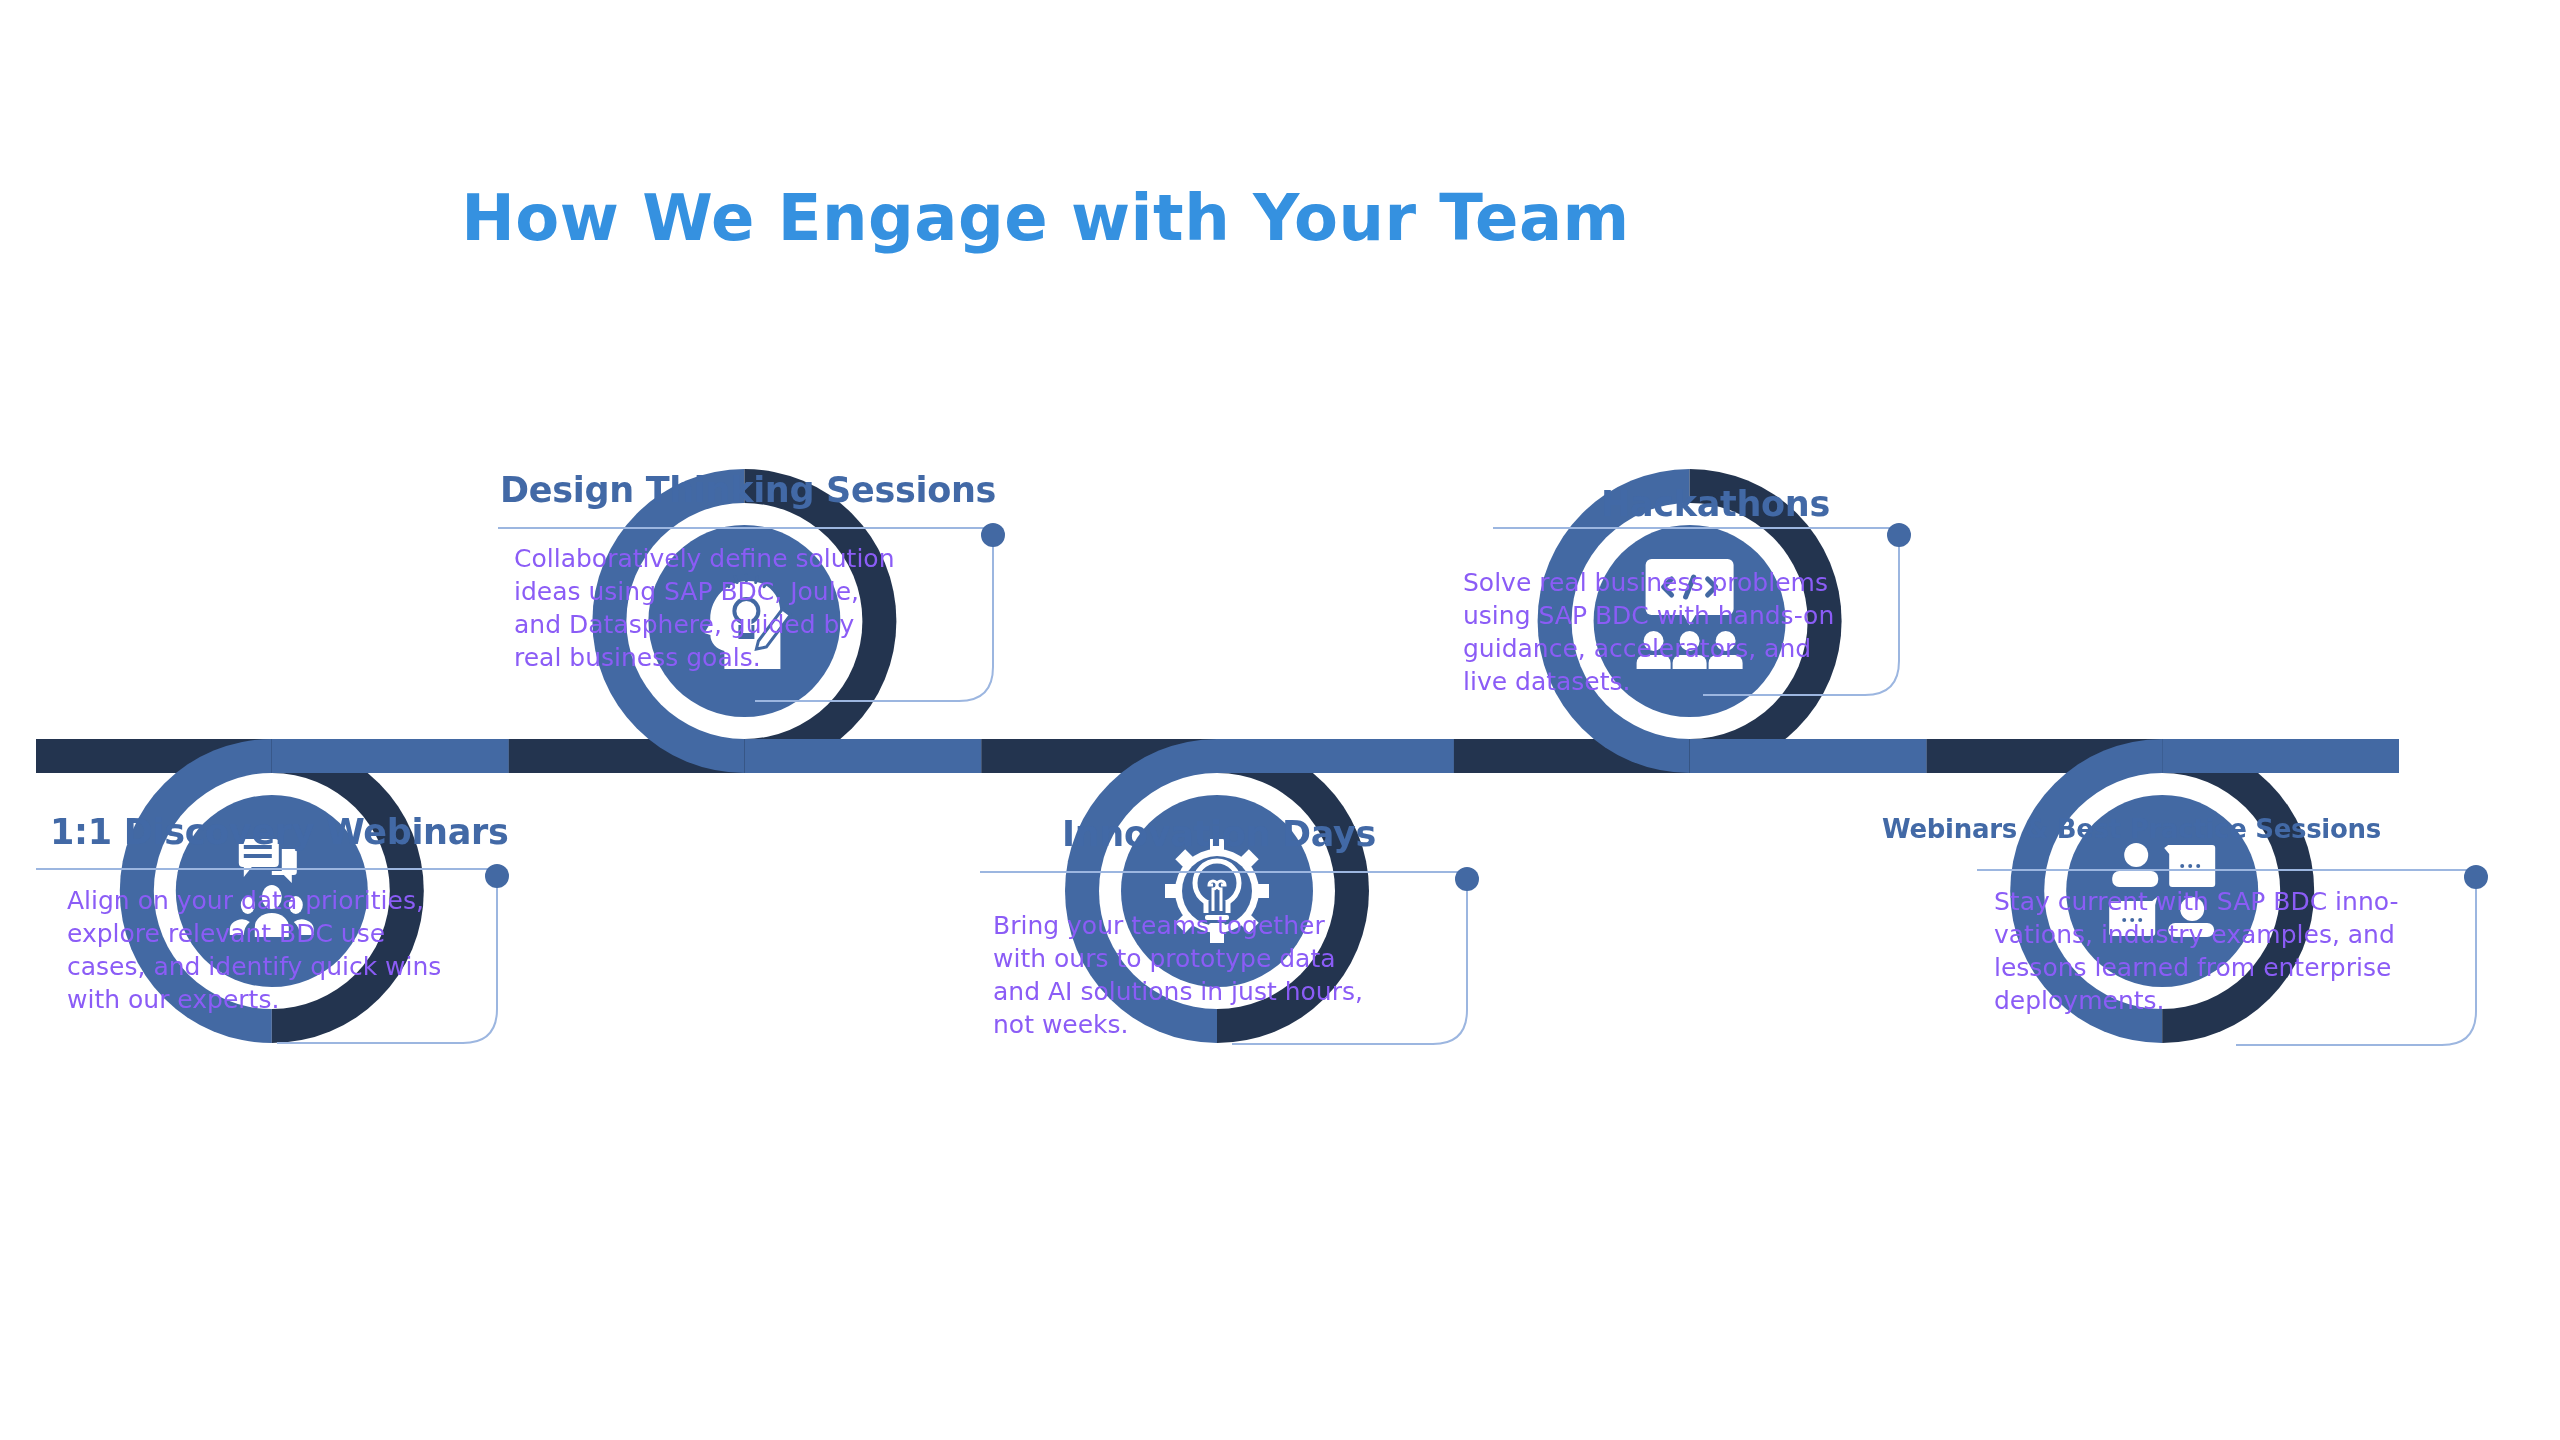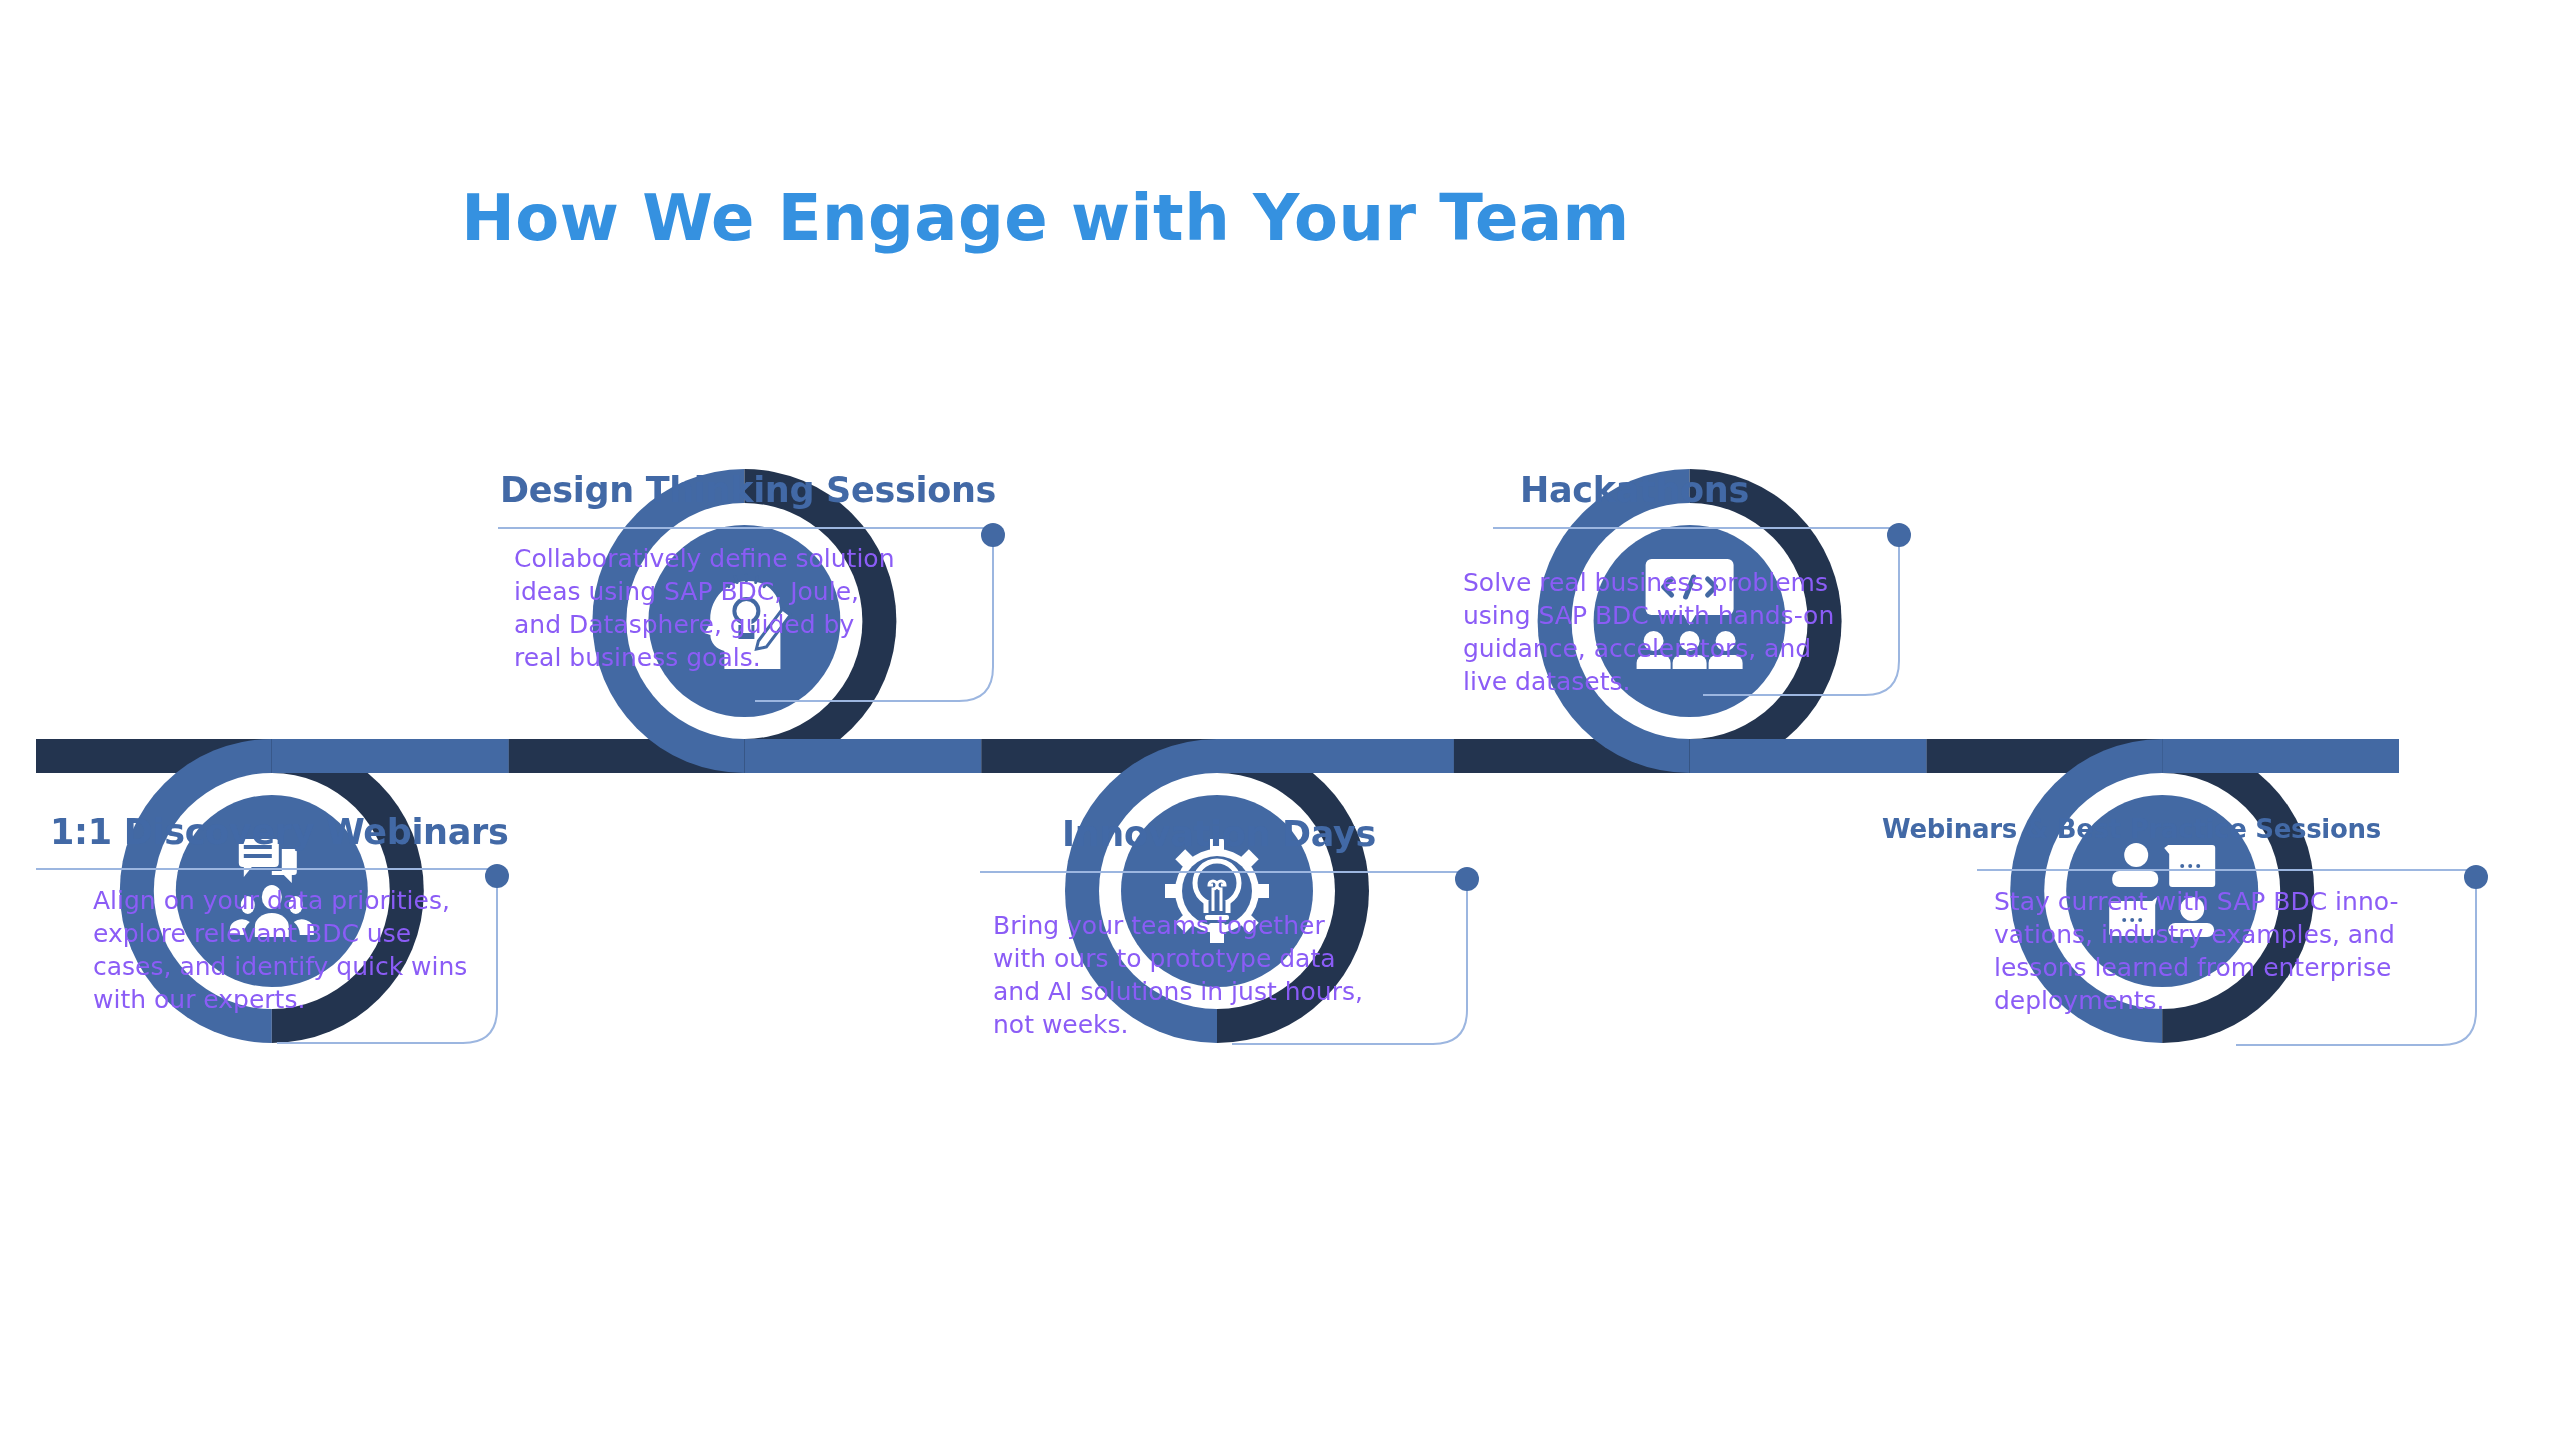--- a/index.html
+++ b/index.html
@@ -153,38 +153,38 @@
       </g>
       <g>
         <line x1="1977" y1="870" x2="2474" y2="870" stroke="#9CB6E0" stroke-width="2"></line>
         <path d="M2476 870 V1011 Q2476 1045 2442 1045 H2236" stroke="#9CB6E0" stroke-width="2" fill="none"></path>
         <circle cx="2476" cy="877" r="12" fill="#4369A3"></circle>
       </g>
     </g>
 </svg>
 
 <div class="step-title" style="left:50px; top:812px;">1:1 Discovery Webinars</div>
-<div class="step-body" style="left:67px; top:884px;margin-left:26px;">Align on your data priorities,
+<div class="step-body" style="left:67px; top:884px;">Align on your data priorities,
 explore relevant BDC use
 cases, and identify quick wins
 with our experts.</div>
 
 <div class="step-title" style="left:500px; top:470px;">Design Thinking Sessions</div>
 <div class="step-body" style="left:514px; top:542px;">Collaboratively define solution
 ideas using SAP BDC, Joule,
 and Datasphere, guided by
 real business goals.</div>
 
 <div class="step-title" style="left:1052px; top:814px; width:334px; text-align:center;">Innovation Days</div>
 <div class="step-body" style="left:993px; top:887px;margin-top:22px;">Bring your teams together
 with ours to prototype data
 and AI solutions in just hours,
 not weeks.</div>
 
-<div class="step-title" style="left:1520px; top:470px; width:310px; text-align:left;">Hackathons</div>
+<div class="step-title" style="left:1520px; top:484px; width:310px; text-align:right;">Hackathons</div>
 <div class="step-body" style="left:1463px; top:543px;margin-top:23px;">Solve real business problems
 using SAP BDC with hands-on
 guidance, accelerators, and
 live datasets.</div>
 
 <div class="step-title" style="left:1882px; top:814px; font-size:26px;">Webinars &amp; Best Practice Sessions</div>
 <div class="step-body" style="left:1994px; top:885px;">Stay current with SAP BDC inno-
 vations, industry examples, and
 lessons learned from enterprise
 deployments.</div>

